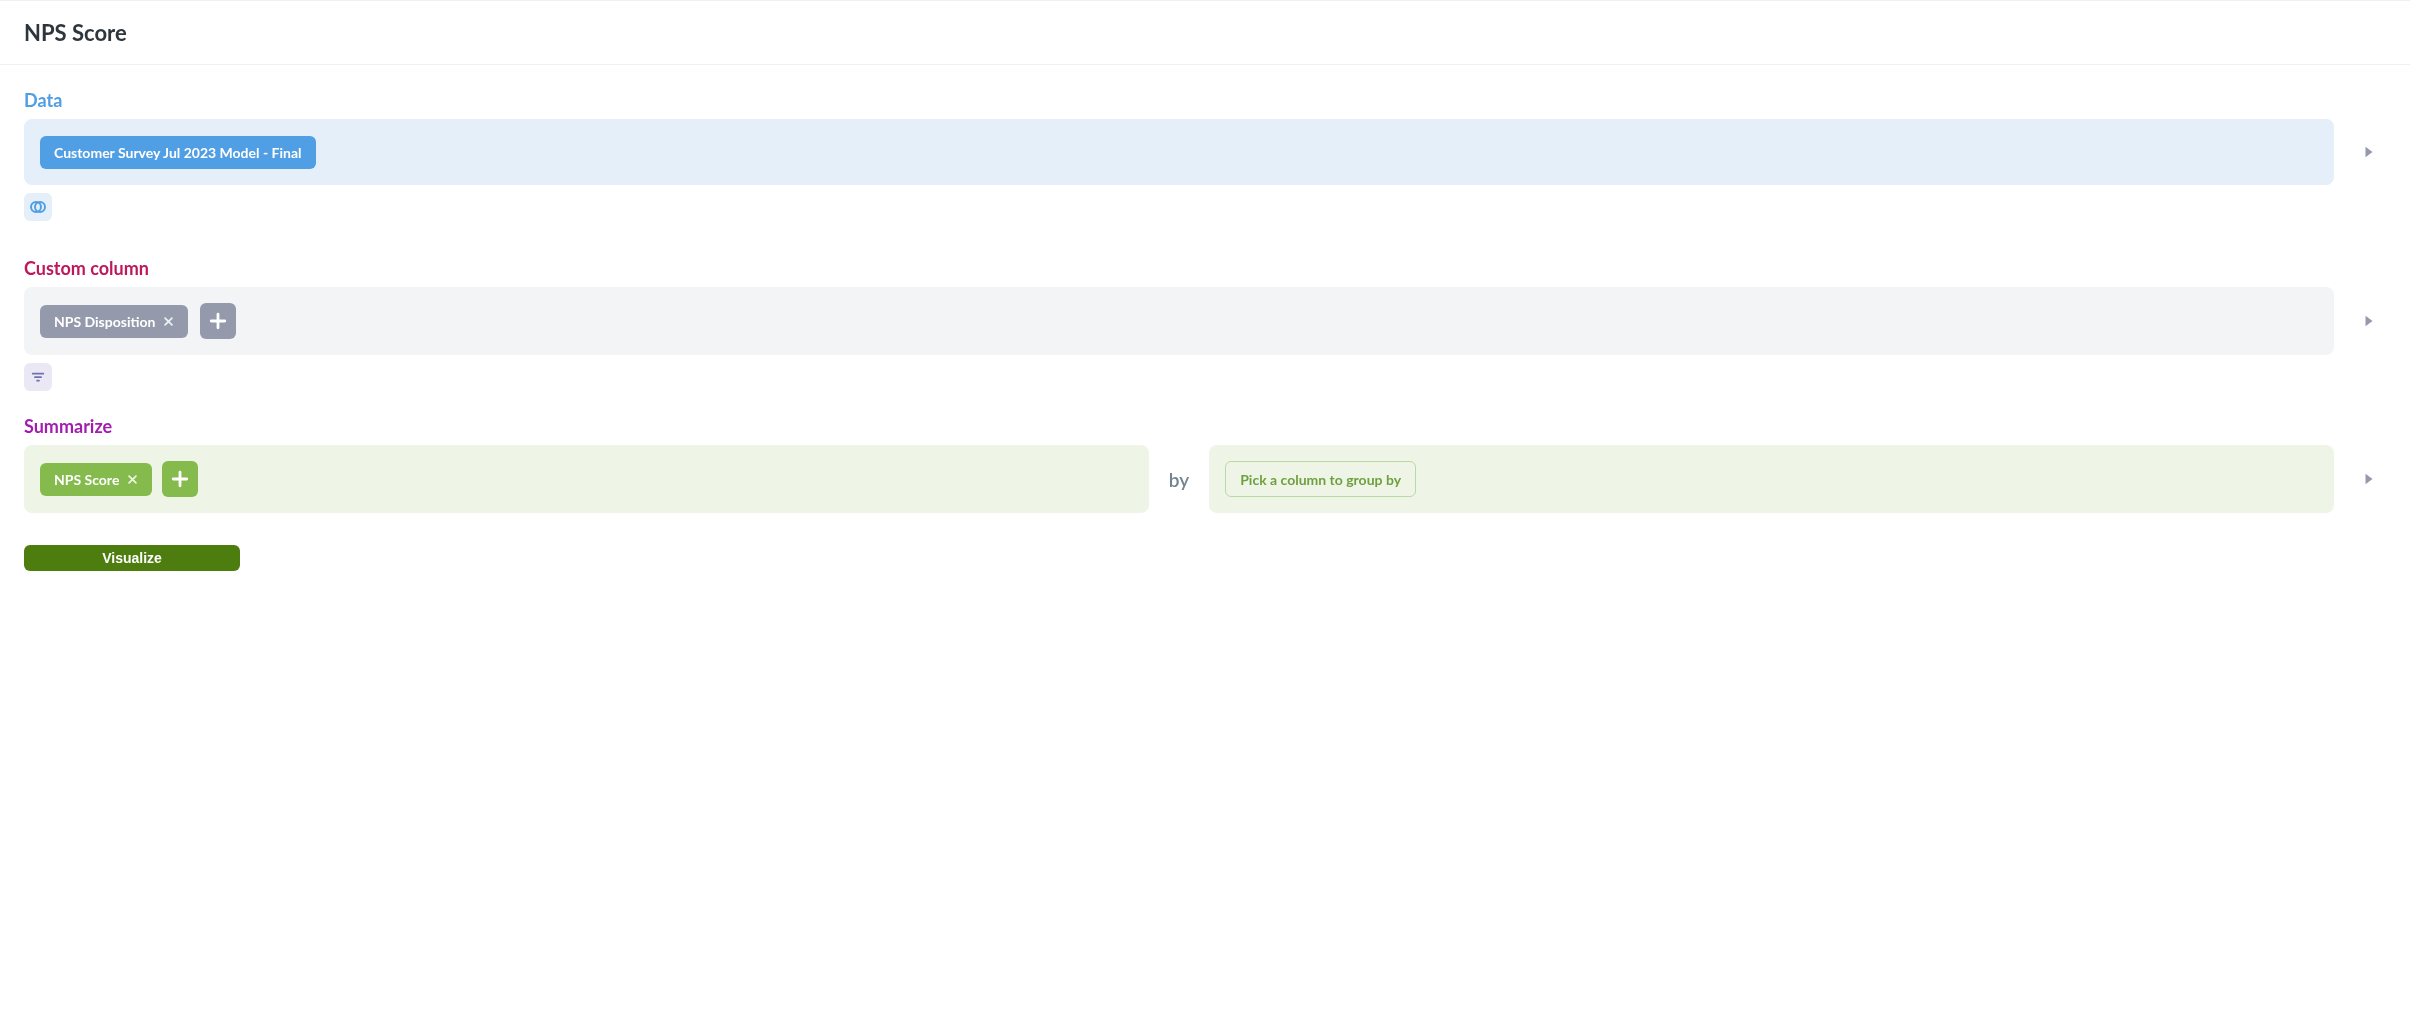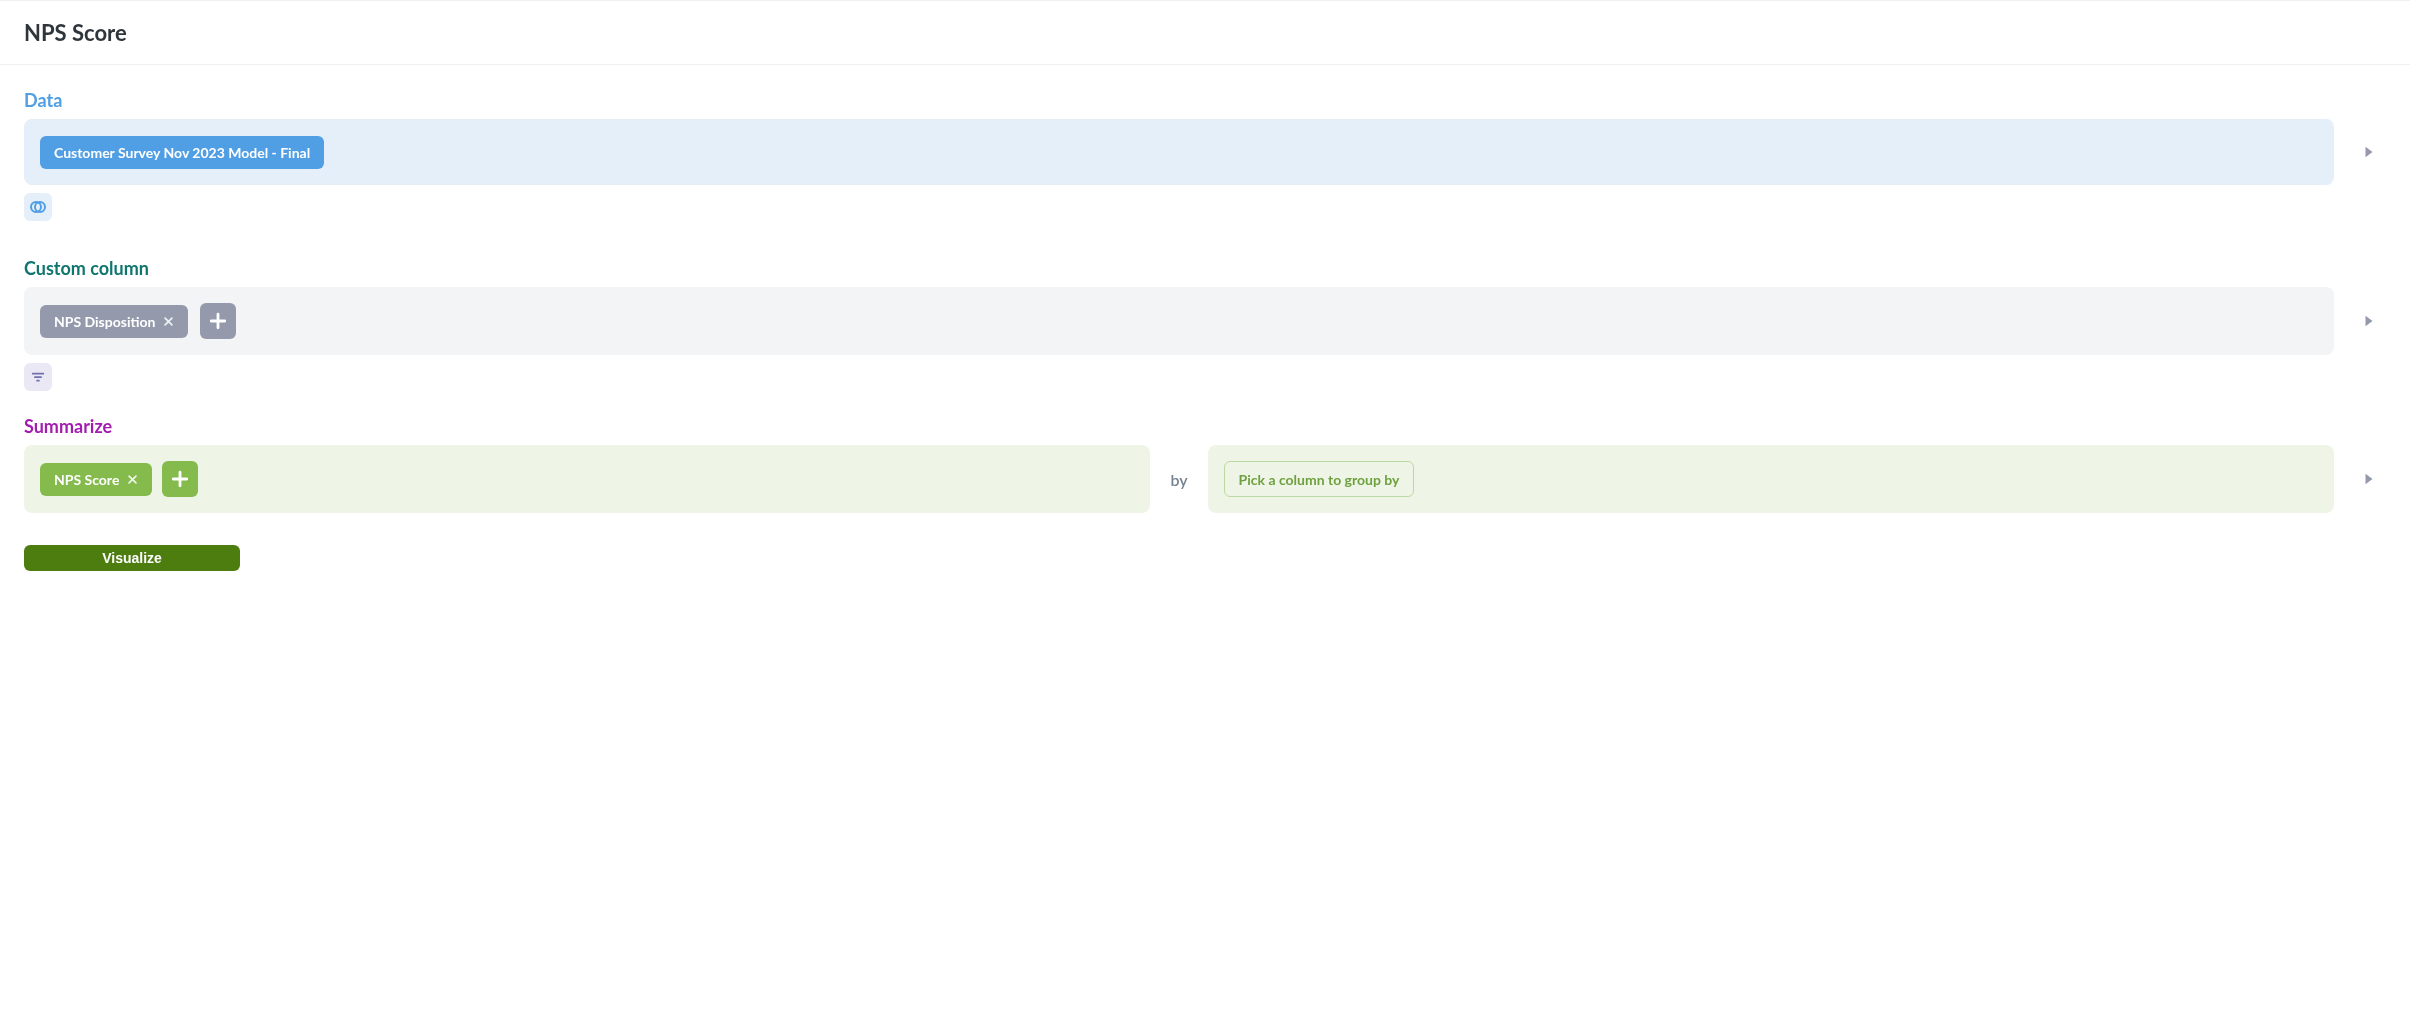--- a/index.html
+++ b/index.html
@@ -22,21 +22,21 @@
     padding: 24px;
   }
   .section { margin-bottom: 24px; }
   .section-label {
     font-size: 18px;
     font-weight: 700;
     margin-bottom: 8px;
     display: block;
   }
   .label-blue { color: #509ee3; }
-  .label-gray { color: #0f766e; margin-top: 36px; }
+  .label-gray { color: #be185d; margin-top: 36px; }
   .label-green { color: #a21caf; }
 
   .row-with-caret {
     display: flex;
     align-items: center;
     gap: 28px;
   }
   .well {
     border-radius: 8px;
     padding: 16px;
@@ -97,21 +97,21 @@
   }
 
   .summarize-row {
     display: flex;
     align-items: center;
     gap: 20px;
   }
   .summarize-row .well { padding: 16px; }
   .by-text {
     color: #74838f;
-    font-size: 16px;
+    font-size: 19px;
     font-weight: 600;
   }
   .groupby-placeholder {
     display: inline-flex;
     align-items: center;
     padding: 8px 14px;
     border: 1px solid #bcd8a3;
     border-radius: 6px;
     color: #6fa040;
     font-weight: 700;
@@ -148,21 +148,21 @@
 </div>
 
 <div class="content">
 
   
   <div class="section">
     <span class="section-label label-blue">Data</span>
     <div class="row-with-caret">
       <div class="well well-blue">
         <span class="pill pill-blue">
-          <span>Customer Survey Nov 2023 Model - Final</span>
+          <span>Customer Survey Jul 2023 Model - Final</span>
         </span>
       </div>
       <span class="caret-btn">
         <svg width="14" height="14" viewBox="0 0 16 16">
             <path fill="currentColor" d="M4 2l8 6-8 6z"></path>
           </svg>
       </span>
     </div>
     <div style="margin-top:8px">
       <span class="small-icon-btn small-blue">

